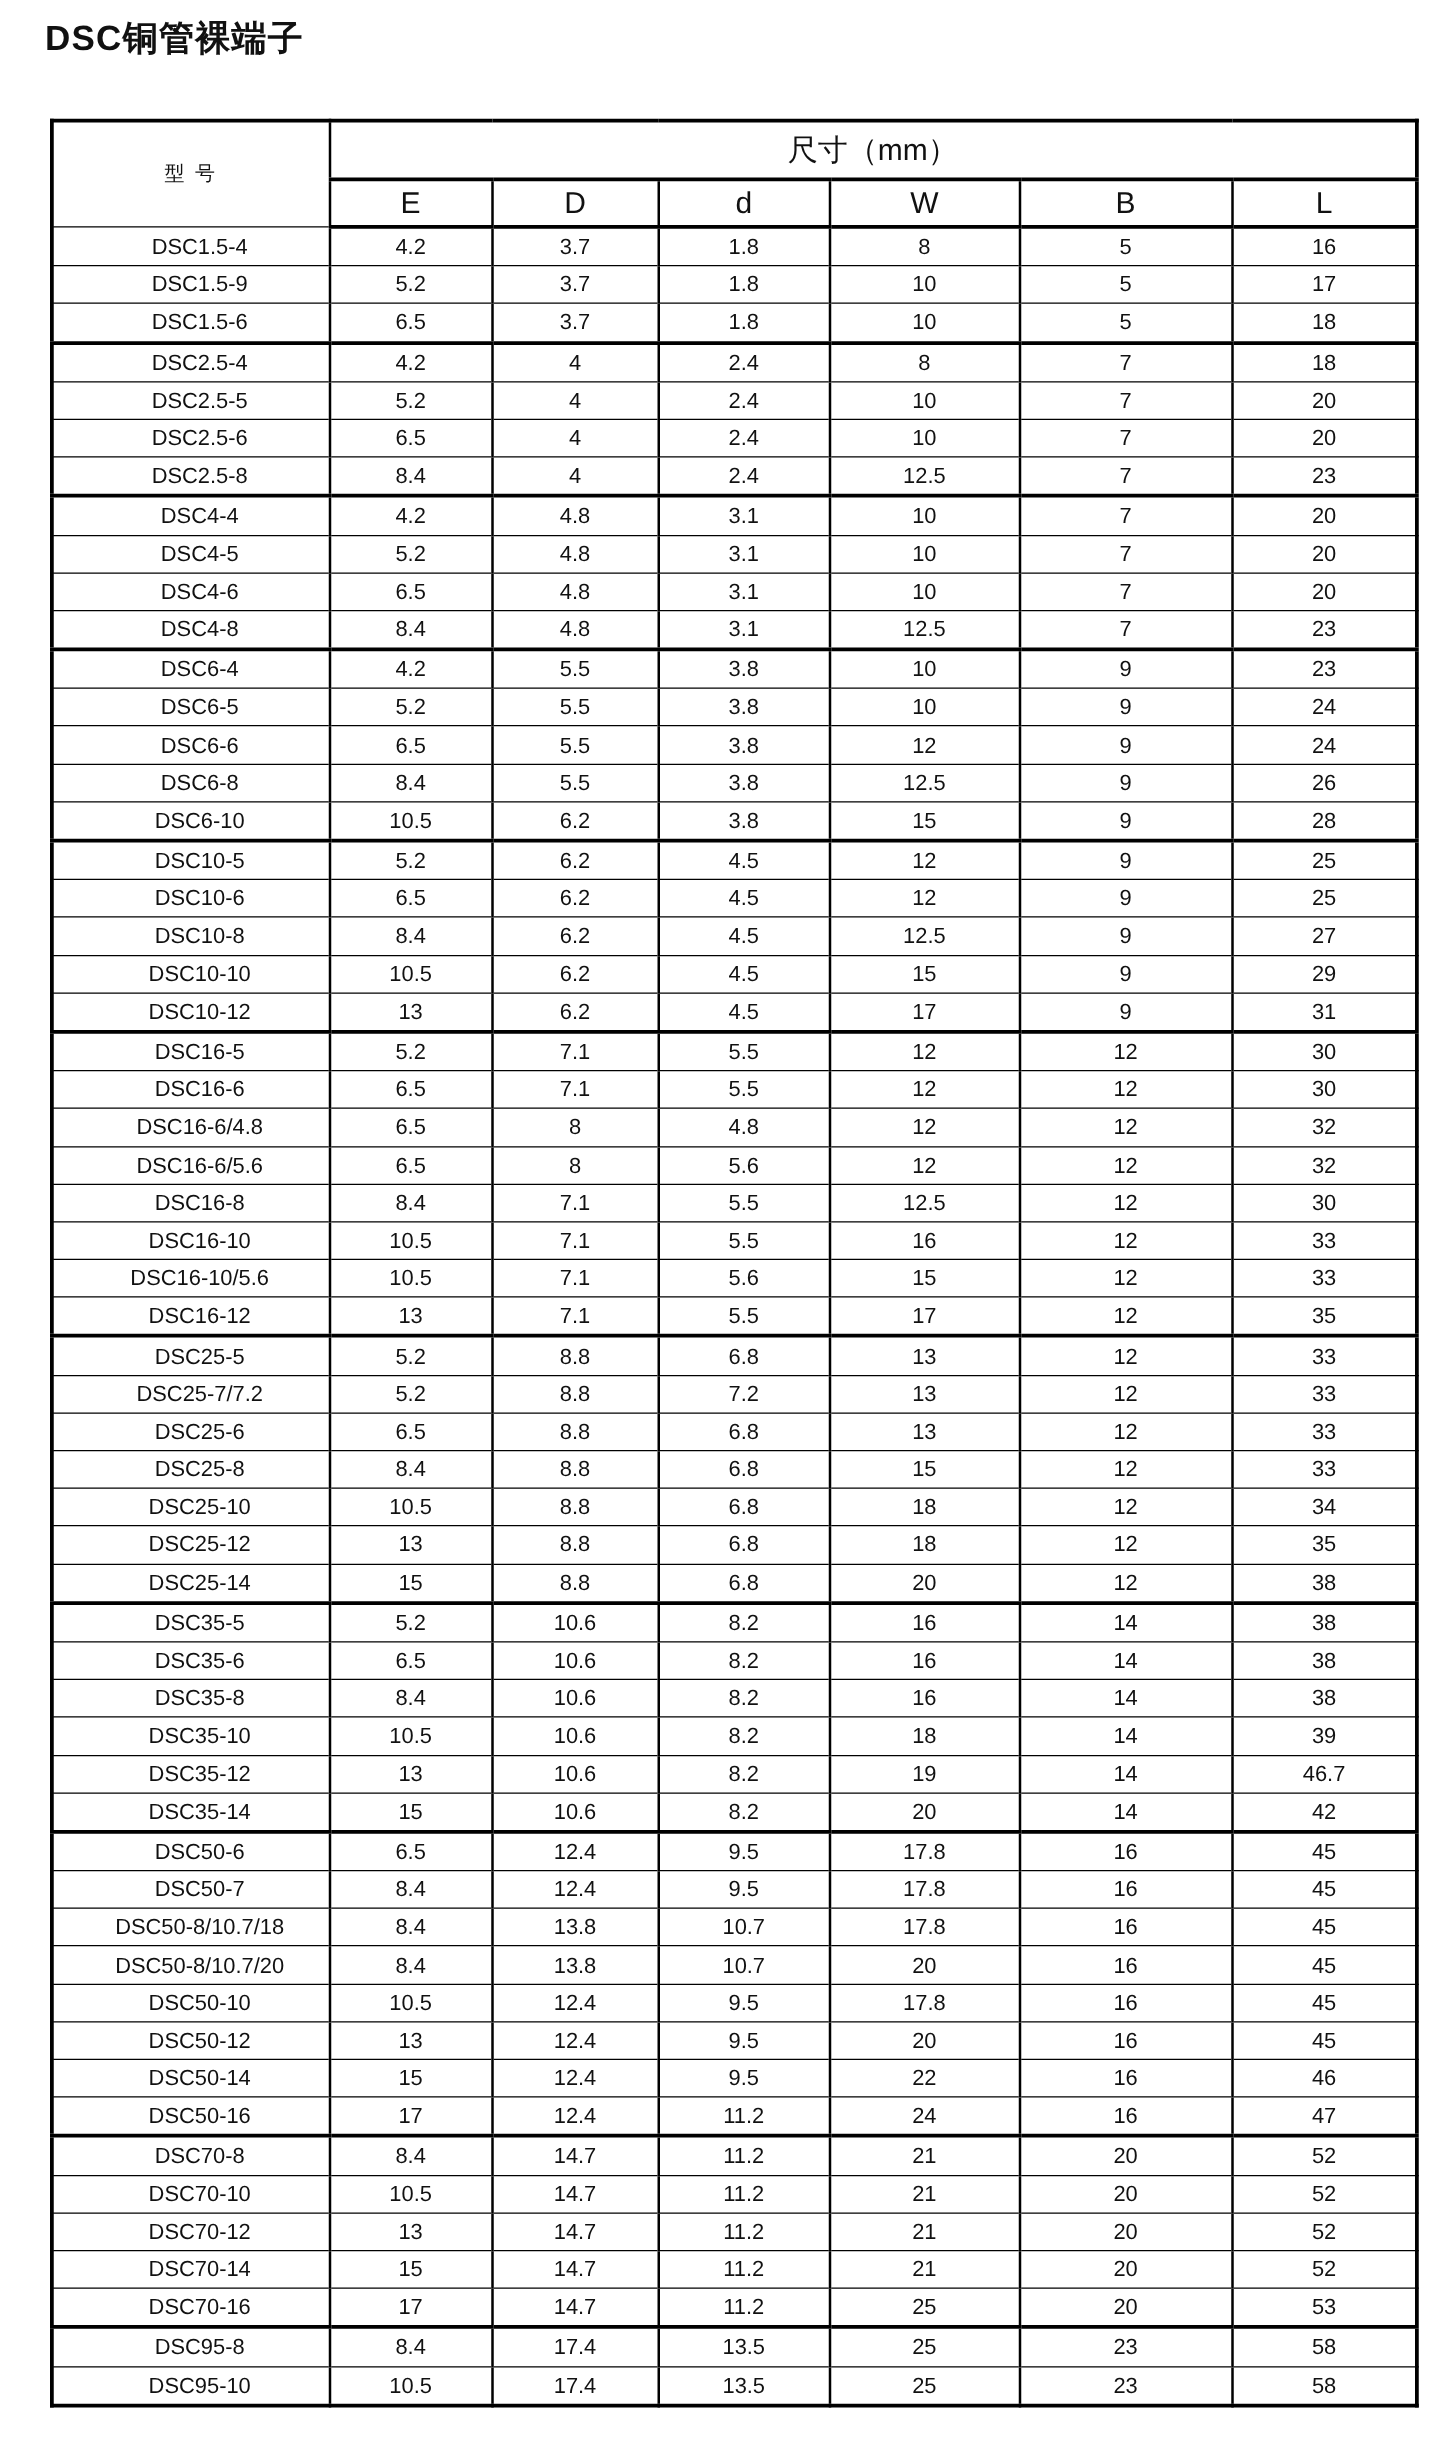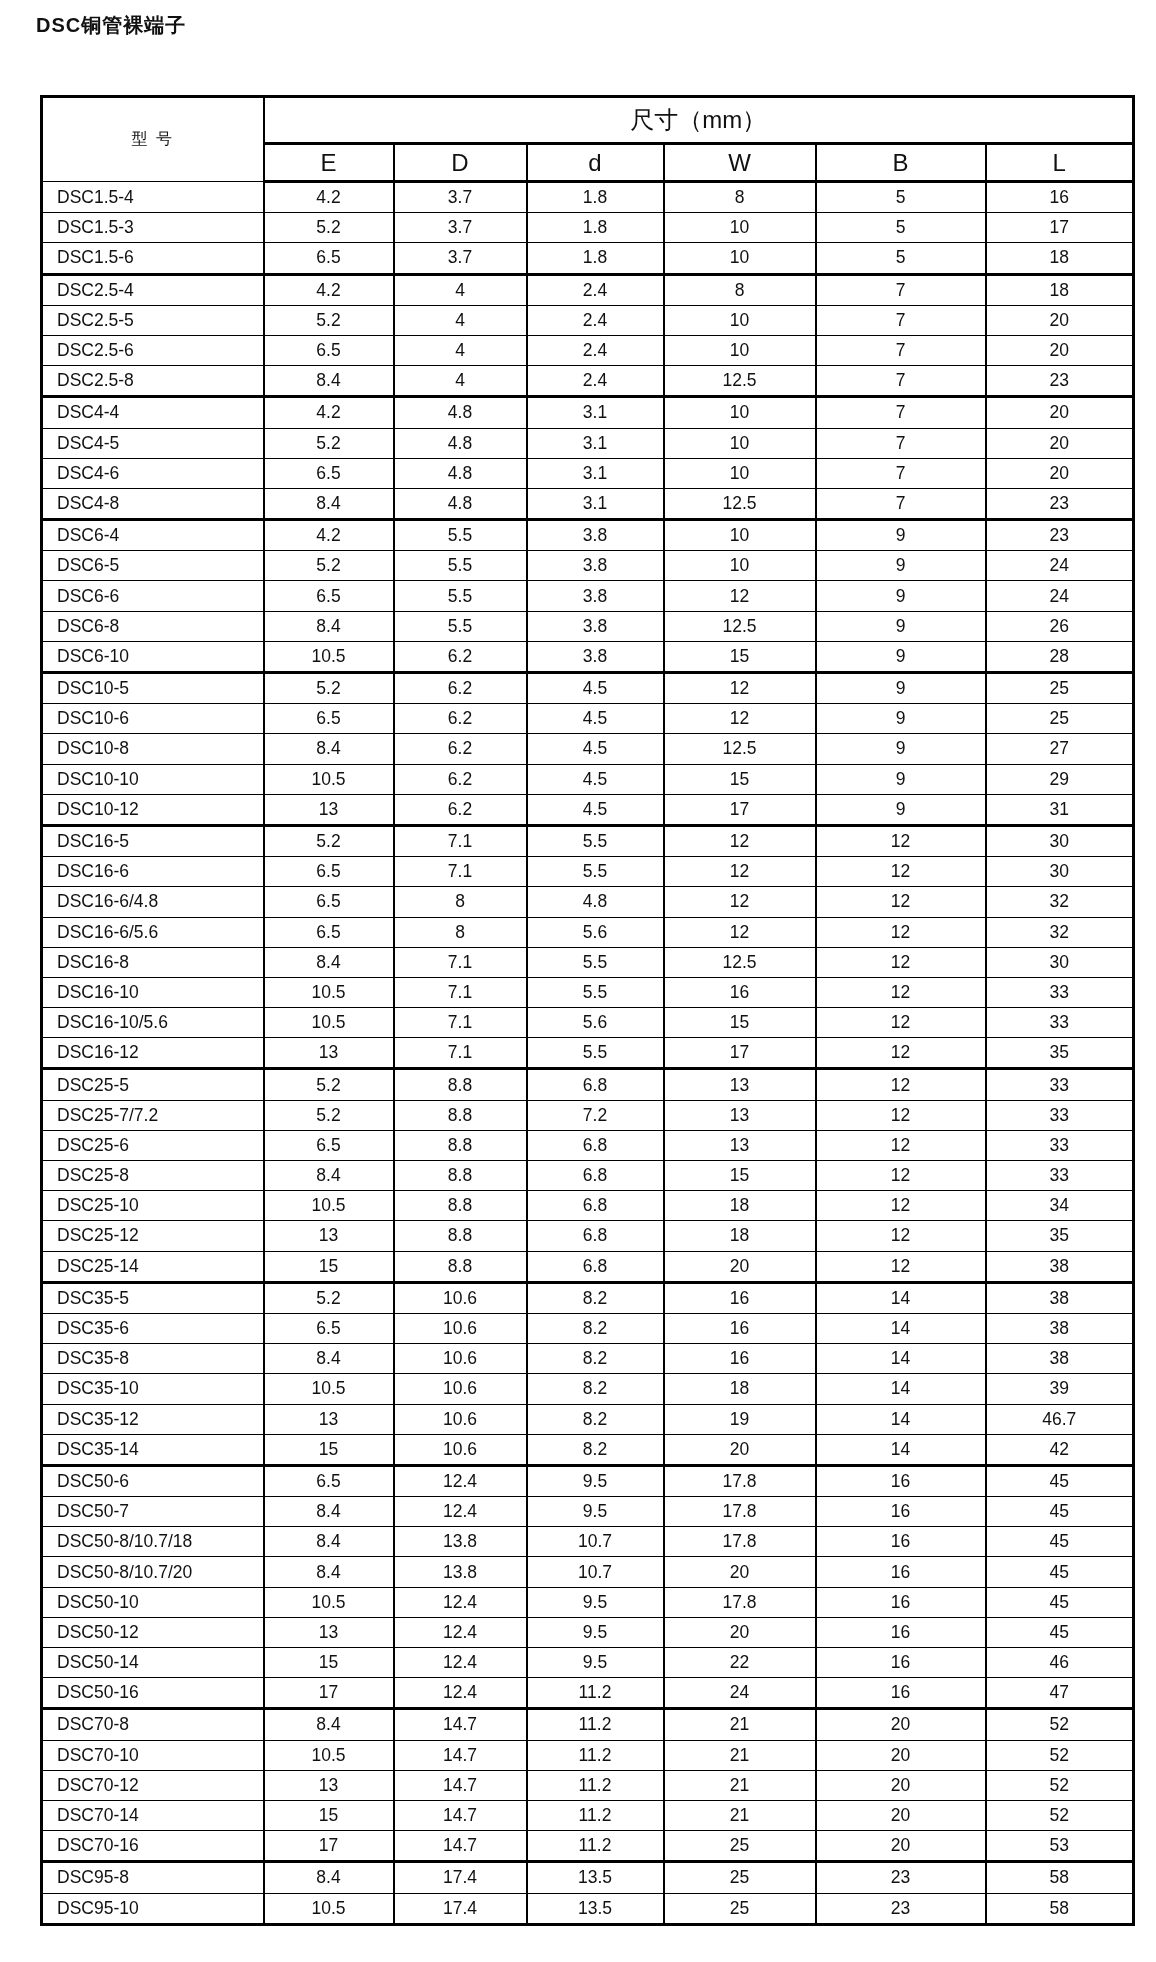--- a/index.html
+++ b/index.html
@@ -3,40 +3,40 @@
 <meta charset="utf-8">
 <style>
   html,body{margin:0;padding:0;background:#ffffff;}
   body{
     width:1156px;height:1962px;
     font-family:"Liberation Sans","DejaVu Sans",sans-serif;
     color:#111;position:relative;overflow:hidden;
   }
   .page-title{
     position:absolute;left:36px;top:12px;margin:0;
-    font-size:20px;font-weight:bold;color:#111;letter-spacing:1px;
+    font-size:28px;font-weight:bold;color:#111;letter-spacing:1px;
   }
   table.spec{
     position:absolute;left:40px;top:95px;width:1092px;
     border-collapse:collapse;table-layout:fixed;
     border:3px solid #000;
   }
   table.spec th, table.spec td{
     border:1.5px solid #000;
     border-left-width:2px;border-right-width:2px;
     padding:0;font-weight:normal;color:#111;
     text-align:center;vertical-align:middle;
     overflow:hidden;white-space:nowrap;
   }
   thead th{font-size:24px;}
   thead tr.h1 th{height:44px;}
   thead tr.h2 th{height:35px;border-top-width:3px;border-bottom-width:3px;}
   th.model-h{font-size:16px;letter-spacing:2px;}
   tbody td{height:29.2px;font-size:17.5px;}
-  tbody td.model{text-align:left;padding-left:14px;}
+  tbody td.model{text-align:center;padding-left:14px;}
   tbody tr.group-start td{border-top-width:3px;}
 </style>
 </head>
 <body>
 
 <h1 class="page-title">DSC铜管裸端子</h1>
 
 <table class="spec">
   <colgroup>
     <col style="width:222px">
@@ -65,21 +65,21 @@
       <tr>
         <td class="model">DSC1.5-4</td>
         <td>4.2</td>
         <td>3.7</td>
         <td>1.8</td>
         <td>8</td>
         <td>5</td>
         <td>16</td>
       </tr>
       <tr>
-        <td class="model">DSC1.5-3</td>
+        <td class="model">DSC1.5-9</td>
         <td>5.2</td>
         <td>3.7</td>
         <td>1.8</td>
         <td>10</td>
         <td>5</td>
         <td>17</td>
       </tr>
       <tr>
         <td class="model">DSC1.5-6</td>
         <td>6.5</td>

